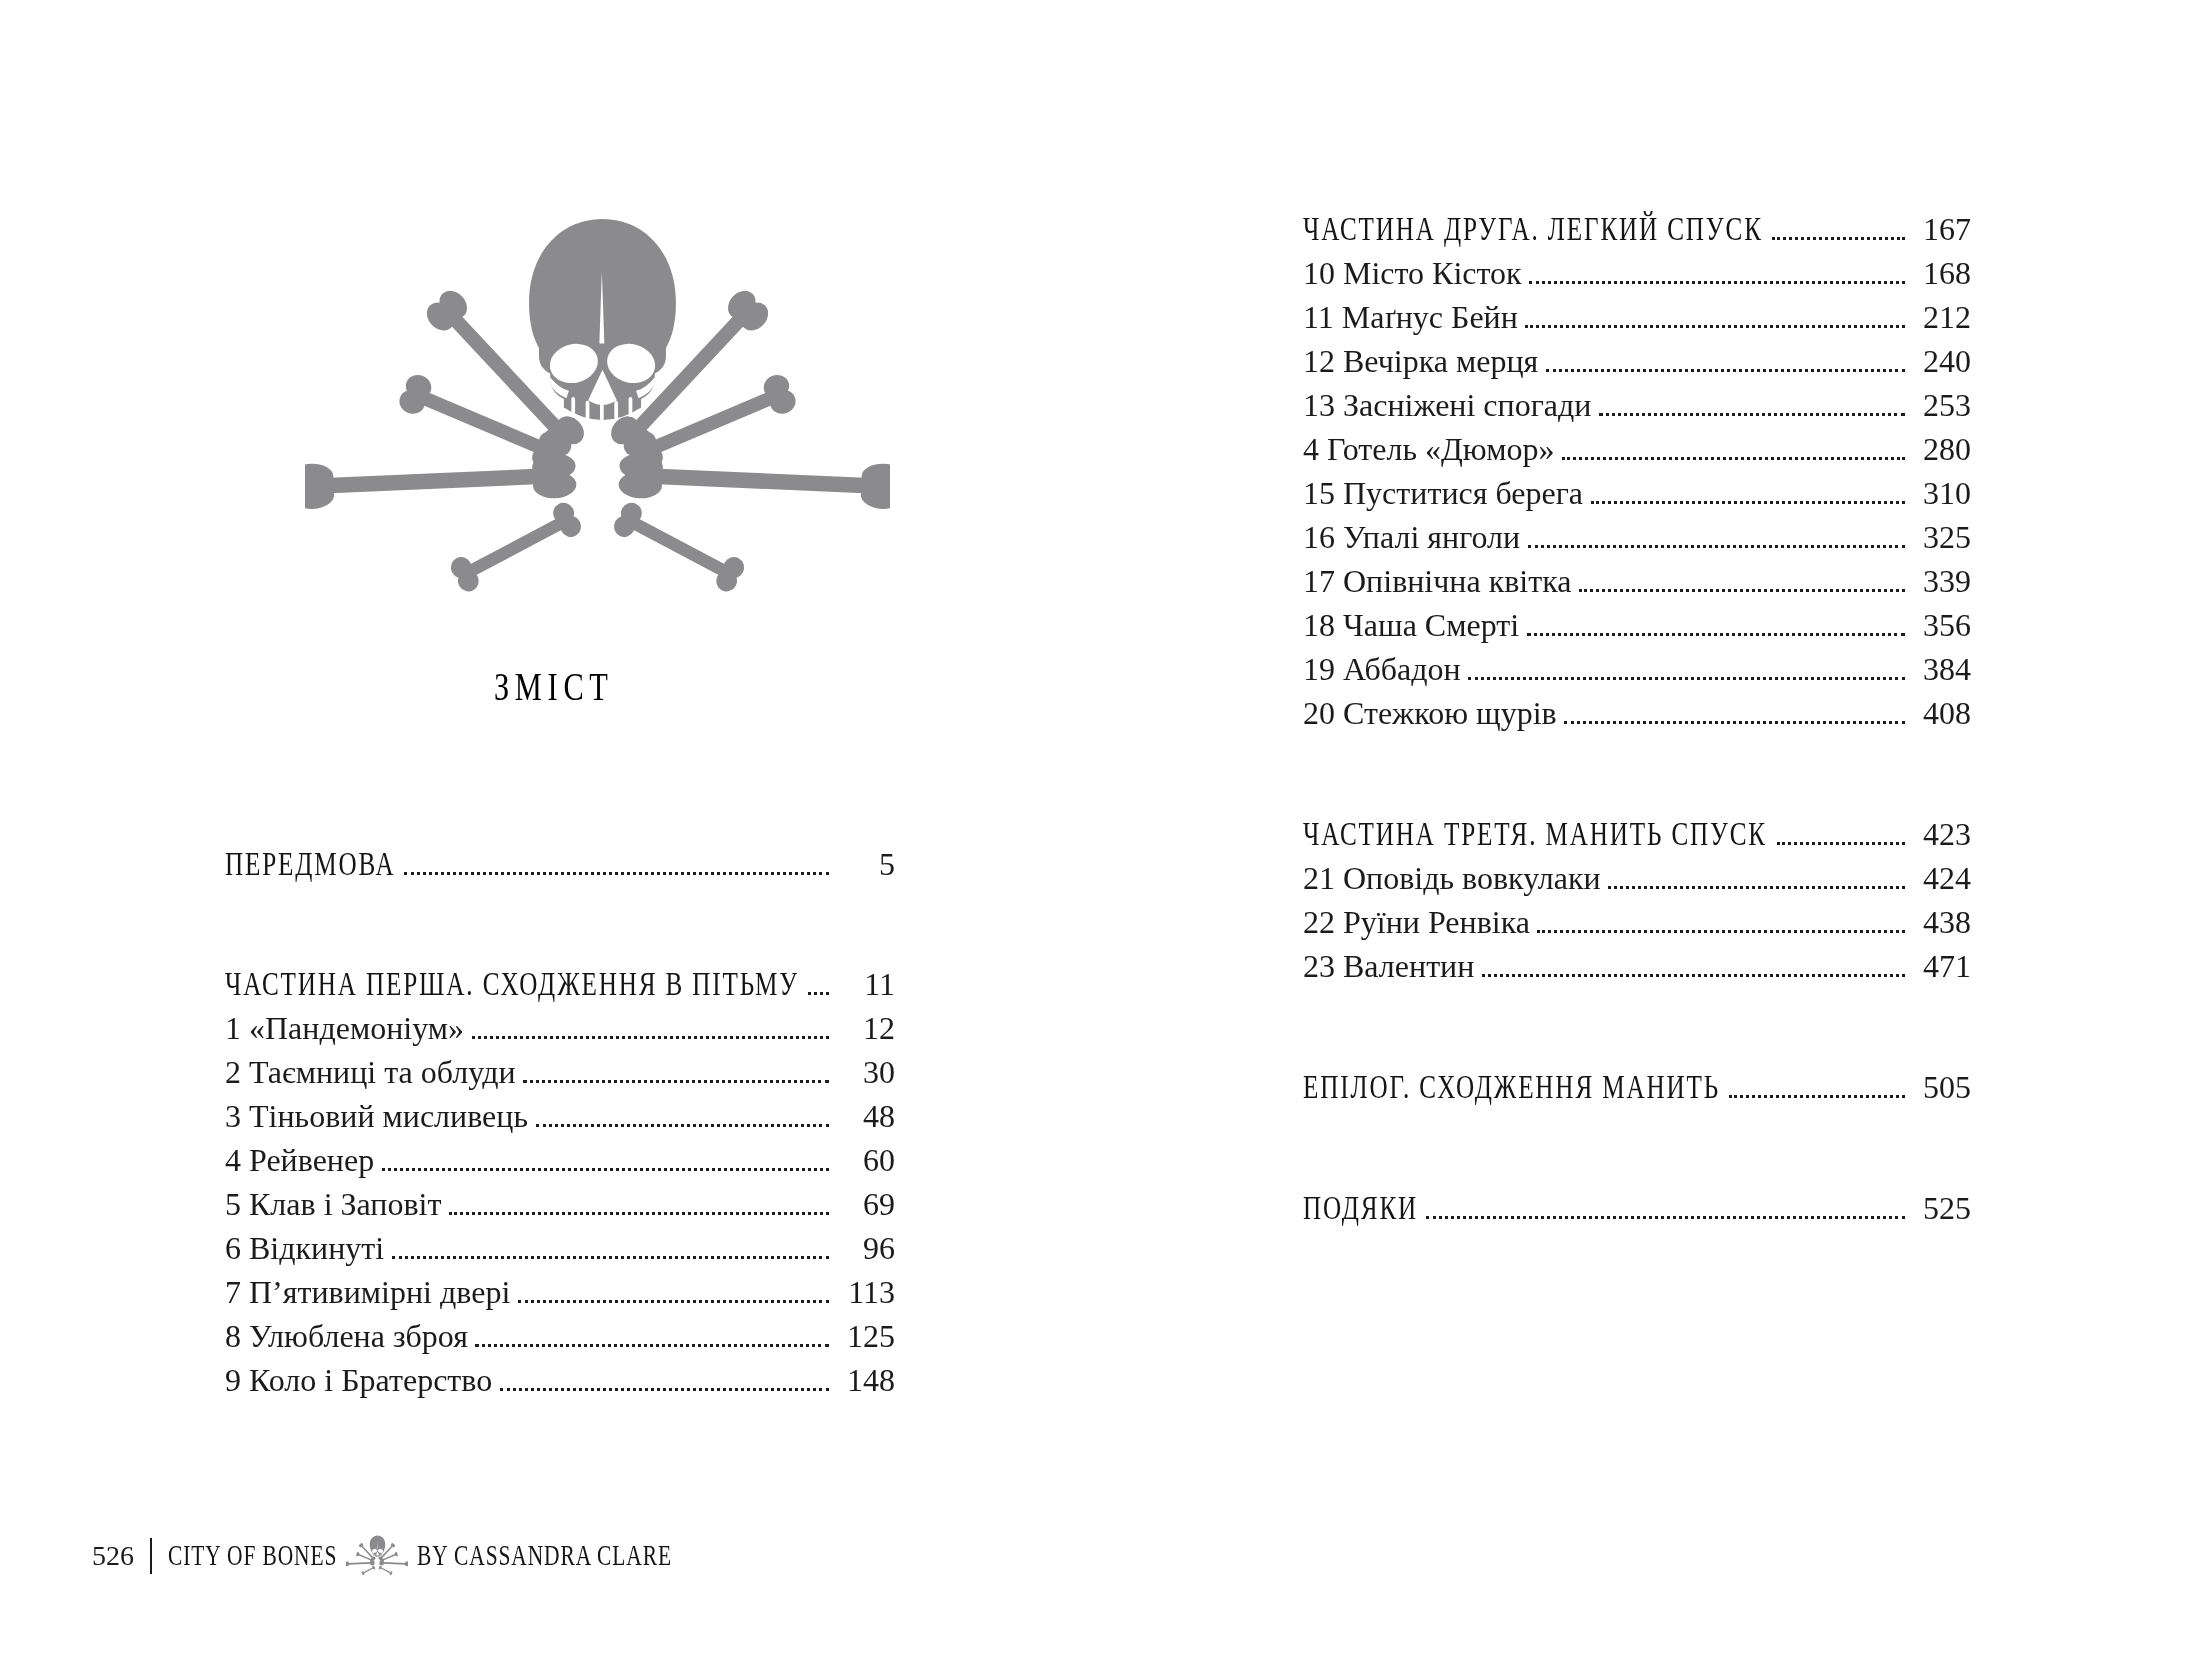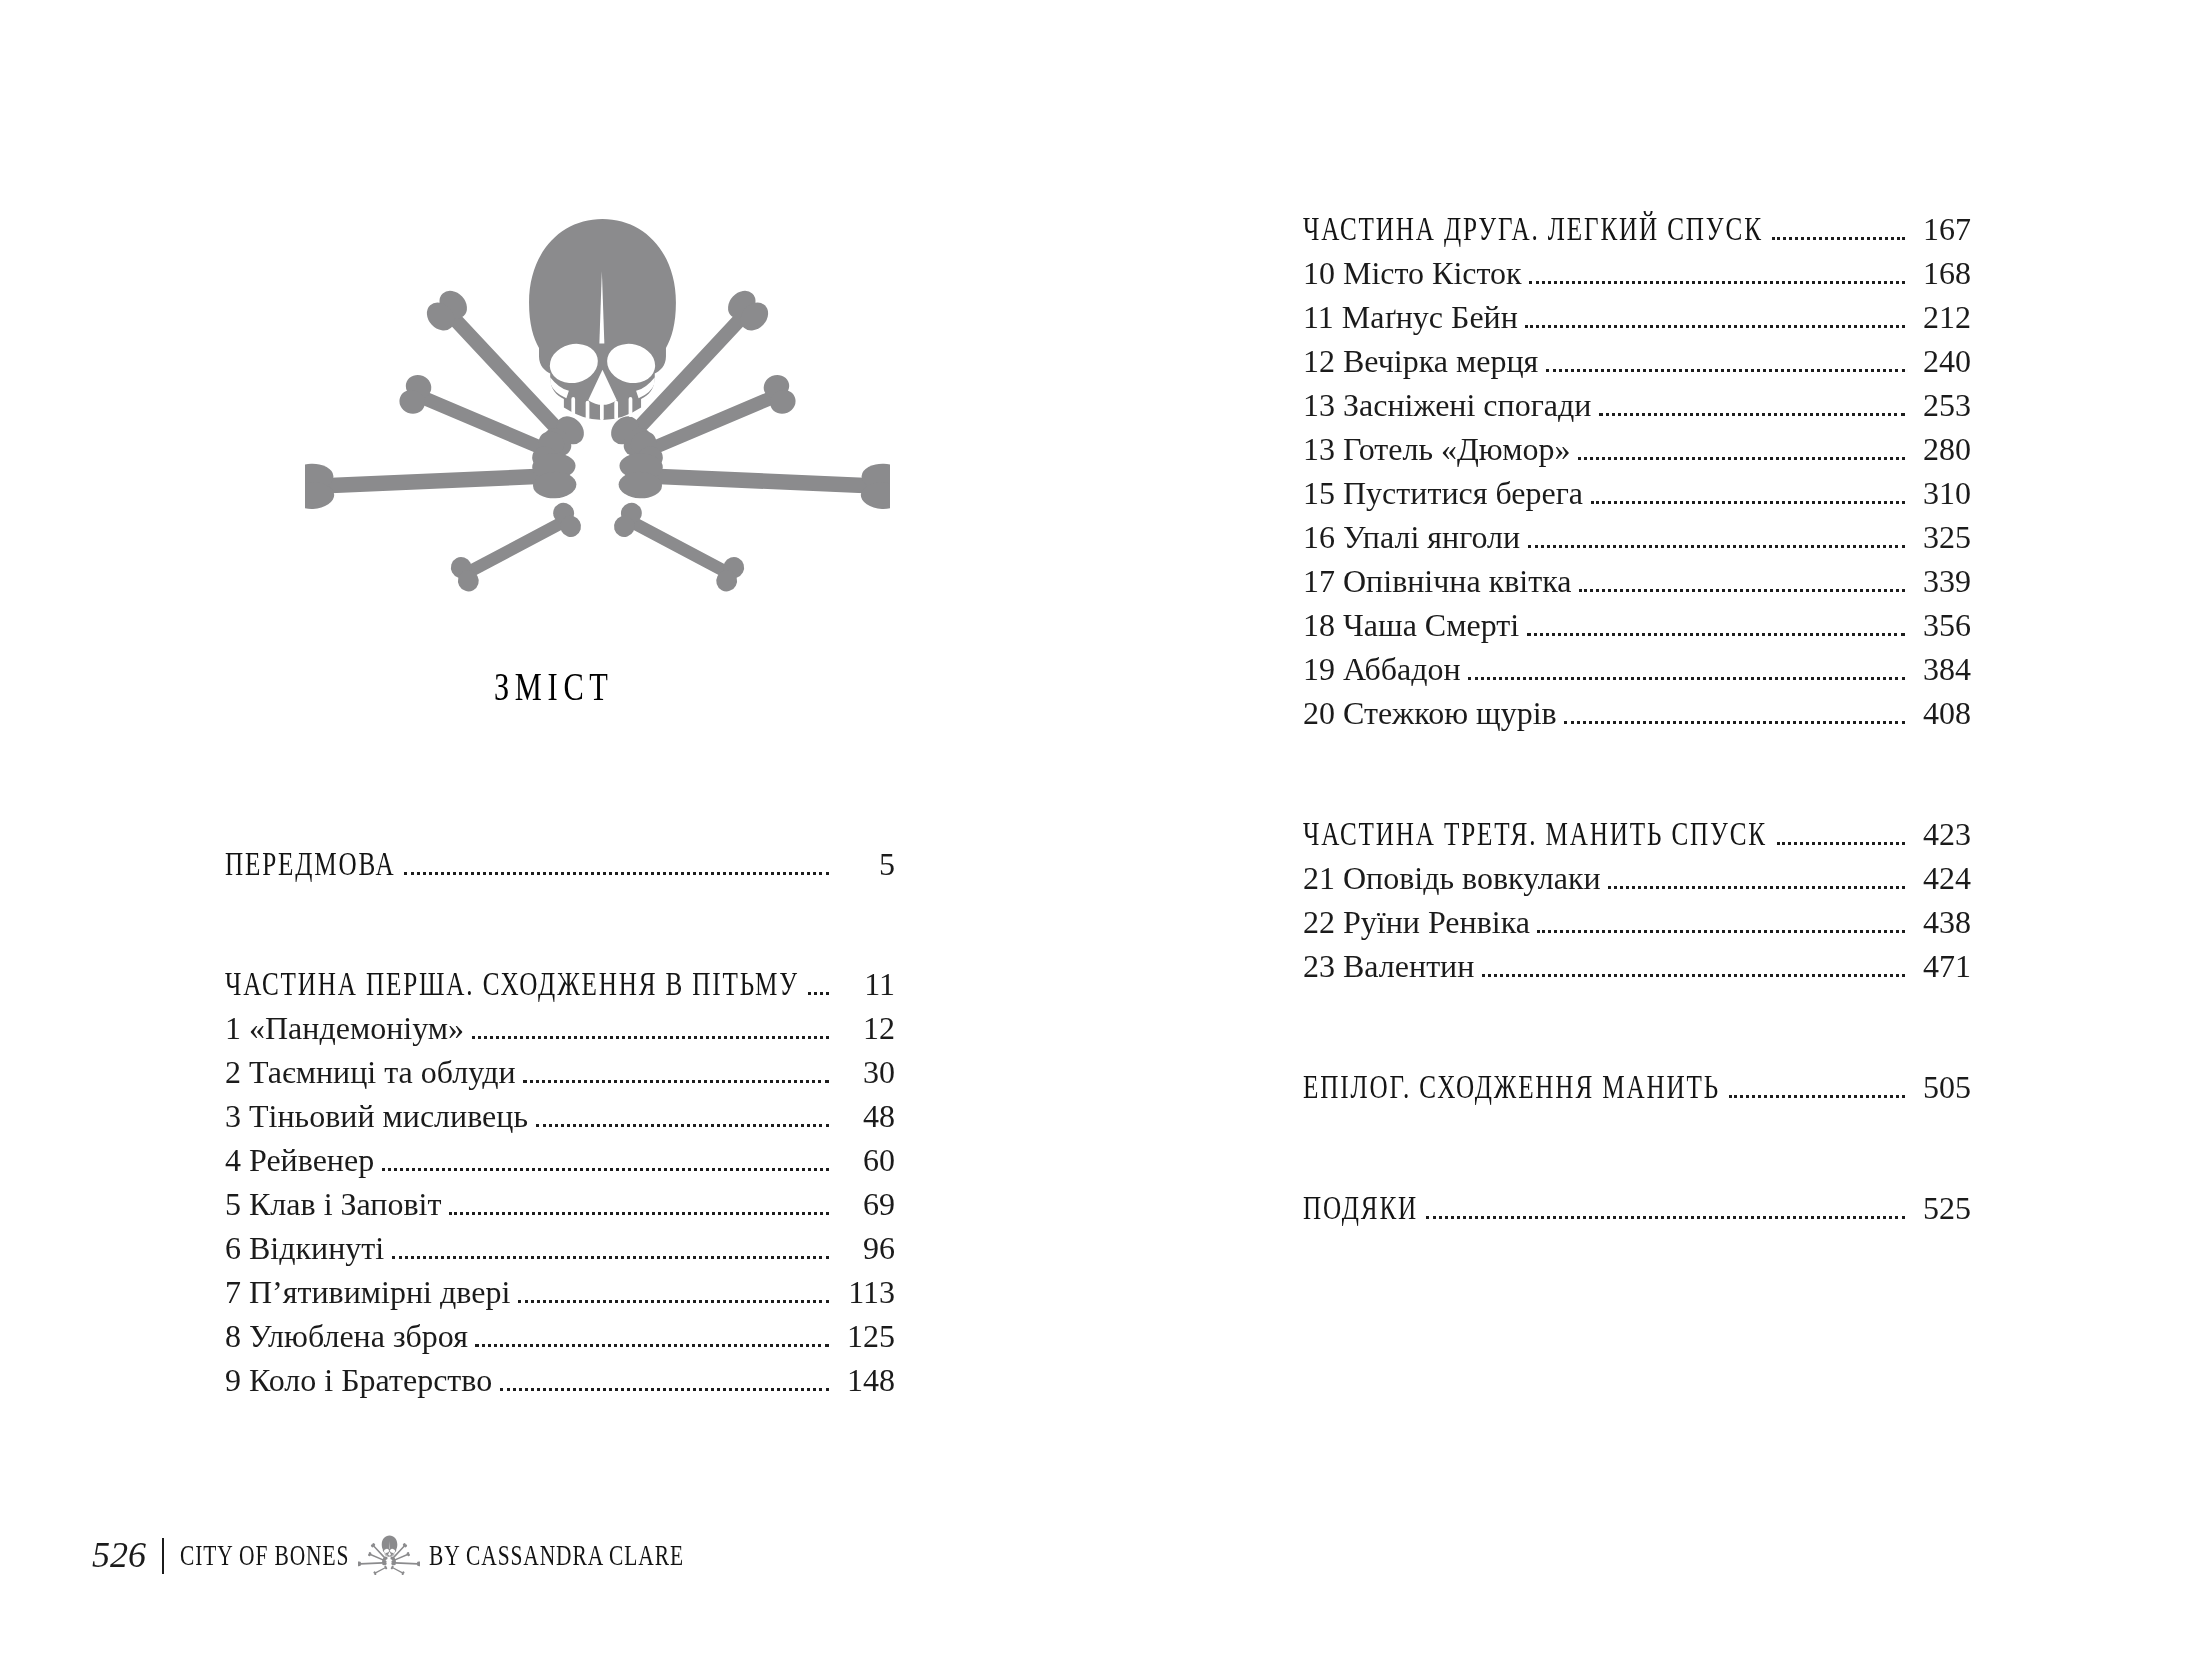--- a/index.html
+++ b/index.html
@@ -34,21 +34,21 @@
   .condense{display:inline-block;transform:scaleX(0.74);transform-origin:0 72%;}
   .leader{
     flex:1 1 auto;min-width:11.2px;height:0;
     border-bottom:3.1px dotted #1d1d1d;
     align-self:flex-end;margin:0 6.2px 10.6px 7.5px;
   }
   .num{min-width:60px;text-align:right;font-size:32px;line-height:44px;white-space:nowrap;}
   .num-sec{font-size:32px;}
   
   .footer{position:absolute;left:92px;top:1532px;display:flex;align-items:center;height:47px;}
-  .f-num{font-size:36px;line-height:47px;font-style:italic;}
+  .f-num{font-size:28px;line-height:47px;}
   .f-bar{width:1.9px;height:36px;background:#1b1b1b;margin:0 16px;}
   .f-title,.f-author{font-size:29px;letter-spacing:1.2px;line-height:47px;color:#141414;}
   .f-orn{width:62px;height:41px;margin:0 8.7px;flex:0 0 auto;}
   .defs-holder{position:absolute;width:0;height:0;overflow:hidden;}
 </style>
 </head>
 <body>
 
 <div class="page">
 
@@ -205,21 +205,21 @@
           <span class="chap">12 Вечірка мерця</span>
           <span class="leader"></span>
           <span class="num">240</span>
         </div>
         <div class="row">
           <span class="chap">13 Засніжені спогади</span>
           <span class="leader"></span>
           <span class="num">253</span>
         </div>
         <div class="row">
-          <span class="chap">13 Готель «Дюмор»</span>
+          <span class="chap">4 Готель «Дюмор»</span>
           <span class="leader"></span>
           <span class="num">280</span>
         </div>
         <div class="row">
           <span class="chap">15 Пуститися берега</span>
           <span class="leader"></span>
           <span class="num">310</span>
         </div>
         <div class="row">
           <span class="chap">16 Упалі янголи</span>

